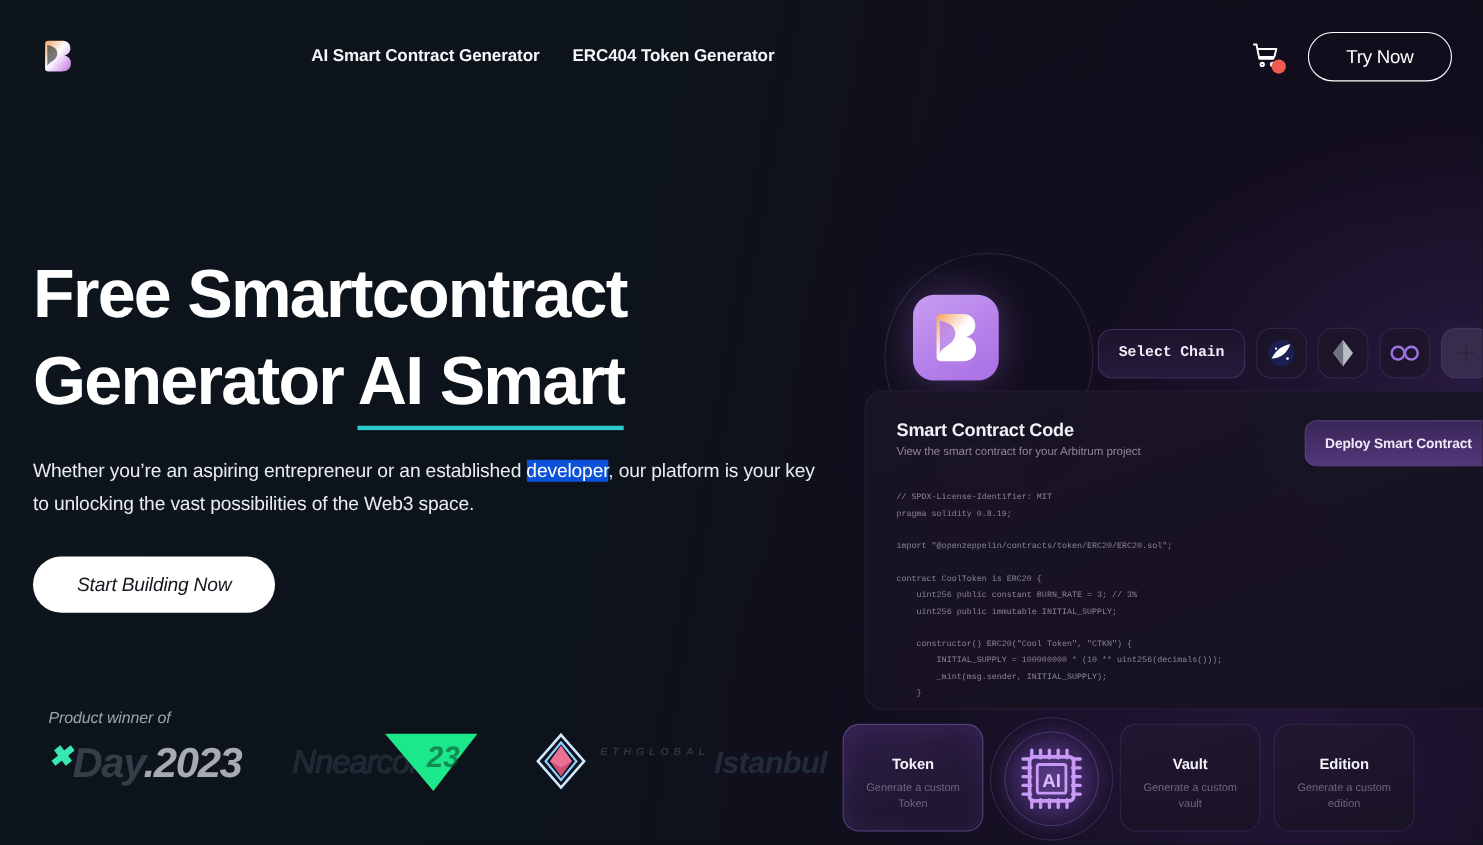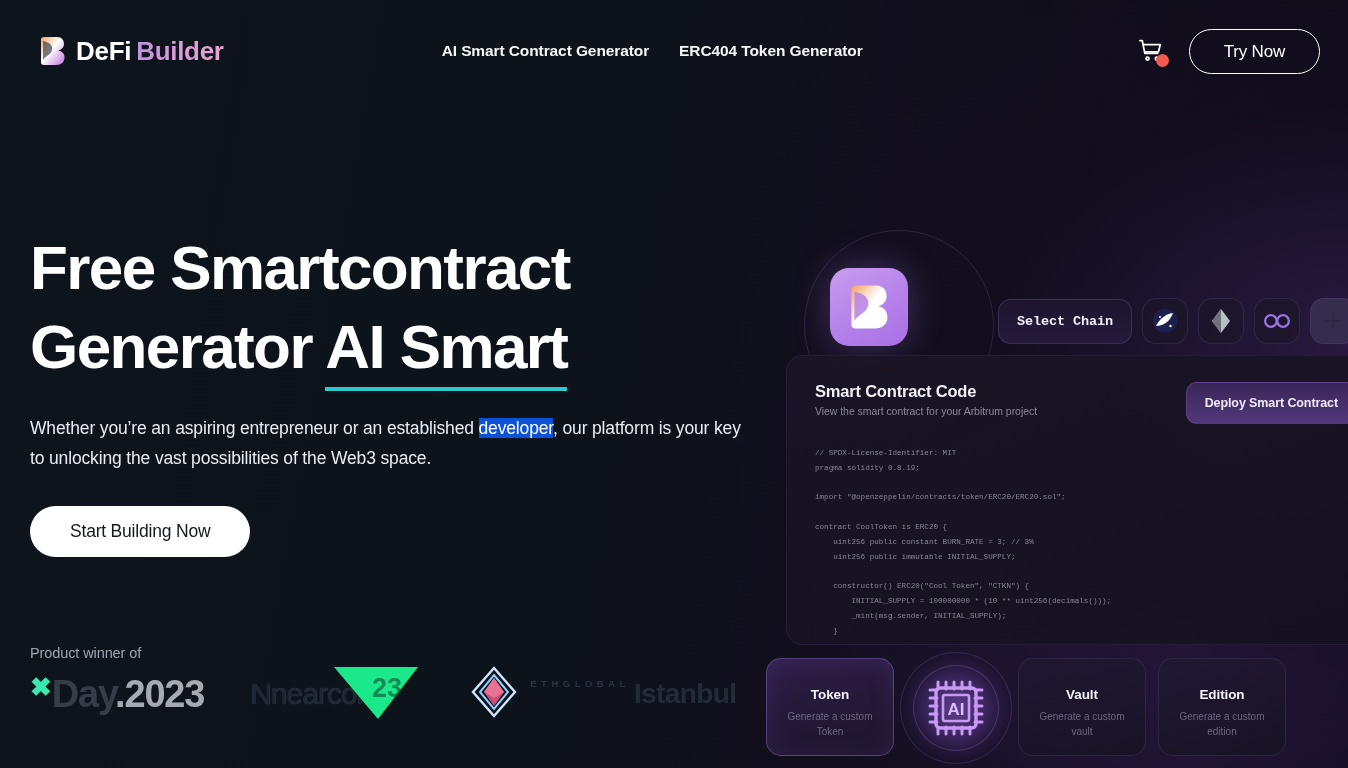--- a/index.html
+++ b/index.html
@@ -98,25 +98,25 @@
     color:#e8edf2; font-weight:400; letter-spacing:-0.15px;
     max-width:712px;
   }
   .sel { background:#0c52d8; color:#ffffff; }
 
   .cta {
     margin-top:33px;
     display:inline-block; background:#ffffff; color:#14181f;
     border:none; border-radius:999px;
     padding:17px 40px; font-size:17.5px; font-weight:500;
-    cursor:pointer; letter-spacing:-0.2px; line-height:1;
+    cursor:pointer; letter-spacing:-0.2px; line-height:1;font-style:italic;
   }
 
   
-  .awards { position:absolute; left:30px; top:645px; width:720px; z-index:20; }
+  .awards { position:absolute; left:44px; top:645px; width:720px; z-index:20;font-style:italic; }
   .awards-label {
     font-size:14.5px; color:#9aa5b1; letter-spacing:-0.1px; margin-bottom:2px;
   }
   .awards-row { display:flex; align-items:center; gap:46px; height:62px; }
   .award { display:flex; align-items:center; height:62px; }
 
   .xday { display:flex; align-items:center; gap:2px; }
   .xday-x { color:#38e8b0; font-size:26px; font-weight:700; line-height:1; margin-right:-2px; margin-top:-14px;}
   .xday-text {
     font-size:38px; font-weight:700; letter-spacing:-1.2px;
@@ -249,24 +249,20 @@
           <defs>
             <linearGradient id="bgrad" x1="0" y1="0" x2="1" y2="1">
               <stop offset="0%" stop-color="#f5a25e"></stop>
               <stop offset="45%" stop-color="#ffffff"></stop>
               <stop offset="100%" stop-color="#c06fe0"></stop>
             </linearGradient>
           </defs>
           <path d="M4 1 H17 C22 1 24 4.5 24 8 C24 11 22 13.5 18.5 14.5 C22.5 15.3 24.5 18 24.5 21.5 C24.5 26 21.5 29 16 29 H4 C2 29 1 28 1 26.5 V3.5 C1 2 2 1 4 1 Z" fill="url(#bgrad)"></path>
           <path d="M3 5 C9 6 13 9 12 14 C11 19 5 20 3 24 L3 5 Z" fill="#0b1219" opacity="0.55"></path>
         </svg>
-      </span>
-      <span class="brand-text">
-        <span class="brand-defi">DeFi</span>
-          <span class="brand-builder">Builder</span>
       </span>
     </div>
 
     <nav class="nav">
       <a href="#">AI Smart Contract Generator</a>
       <a href="#">ERC404 Token Generator</a>
     </nav>
 
     <div class="header-right">
       <div class="cart-wrap">

